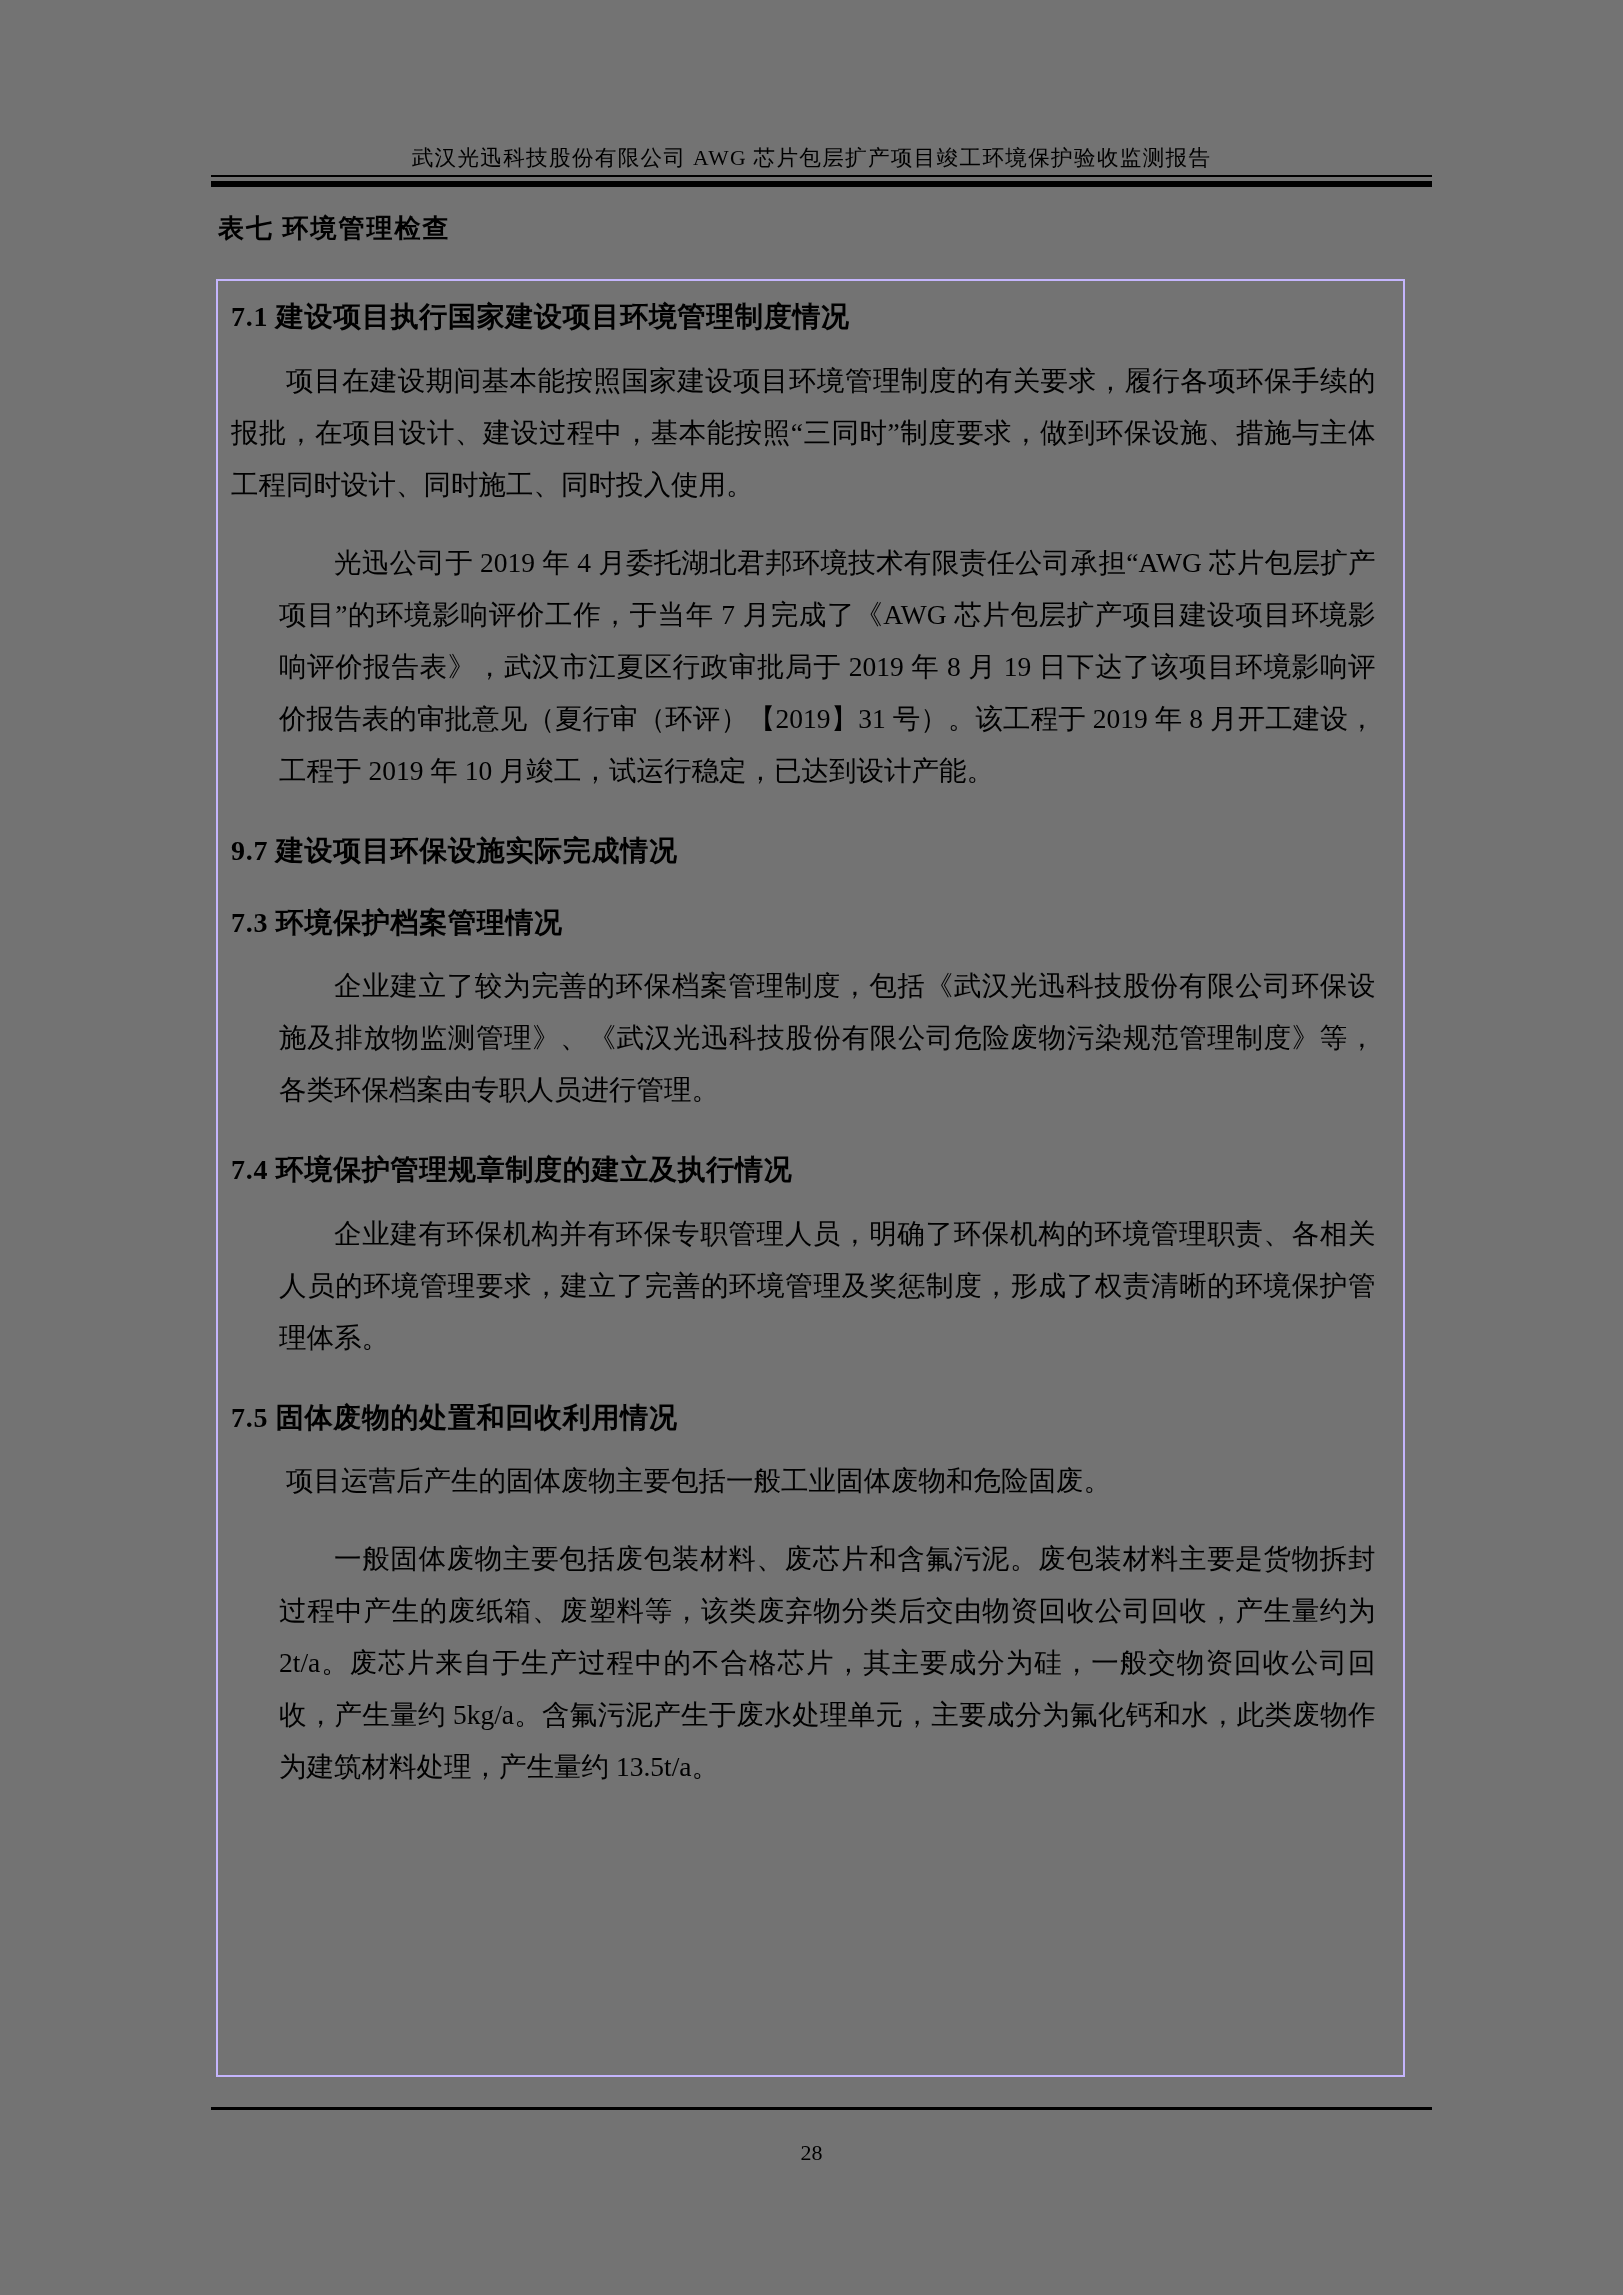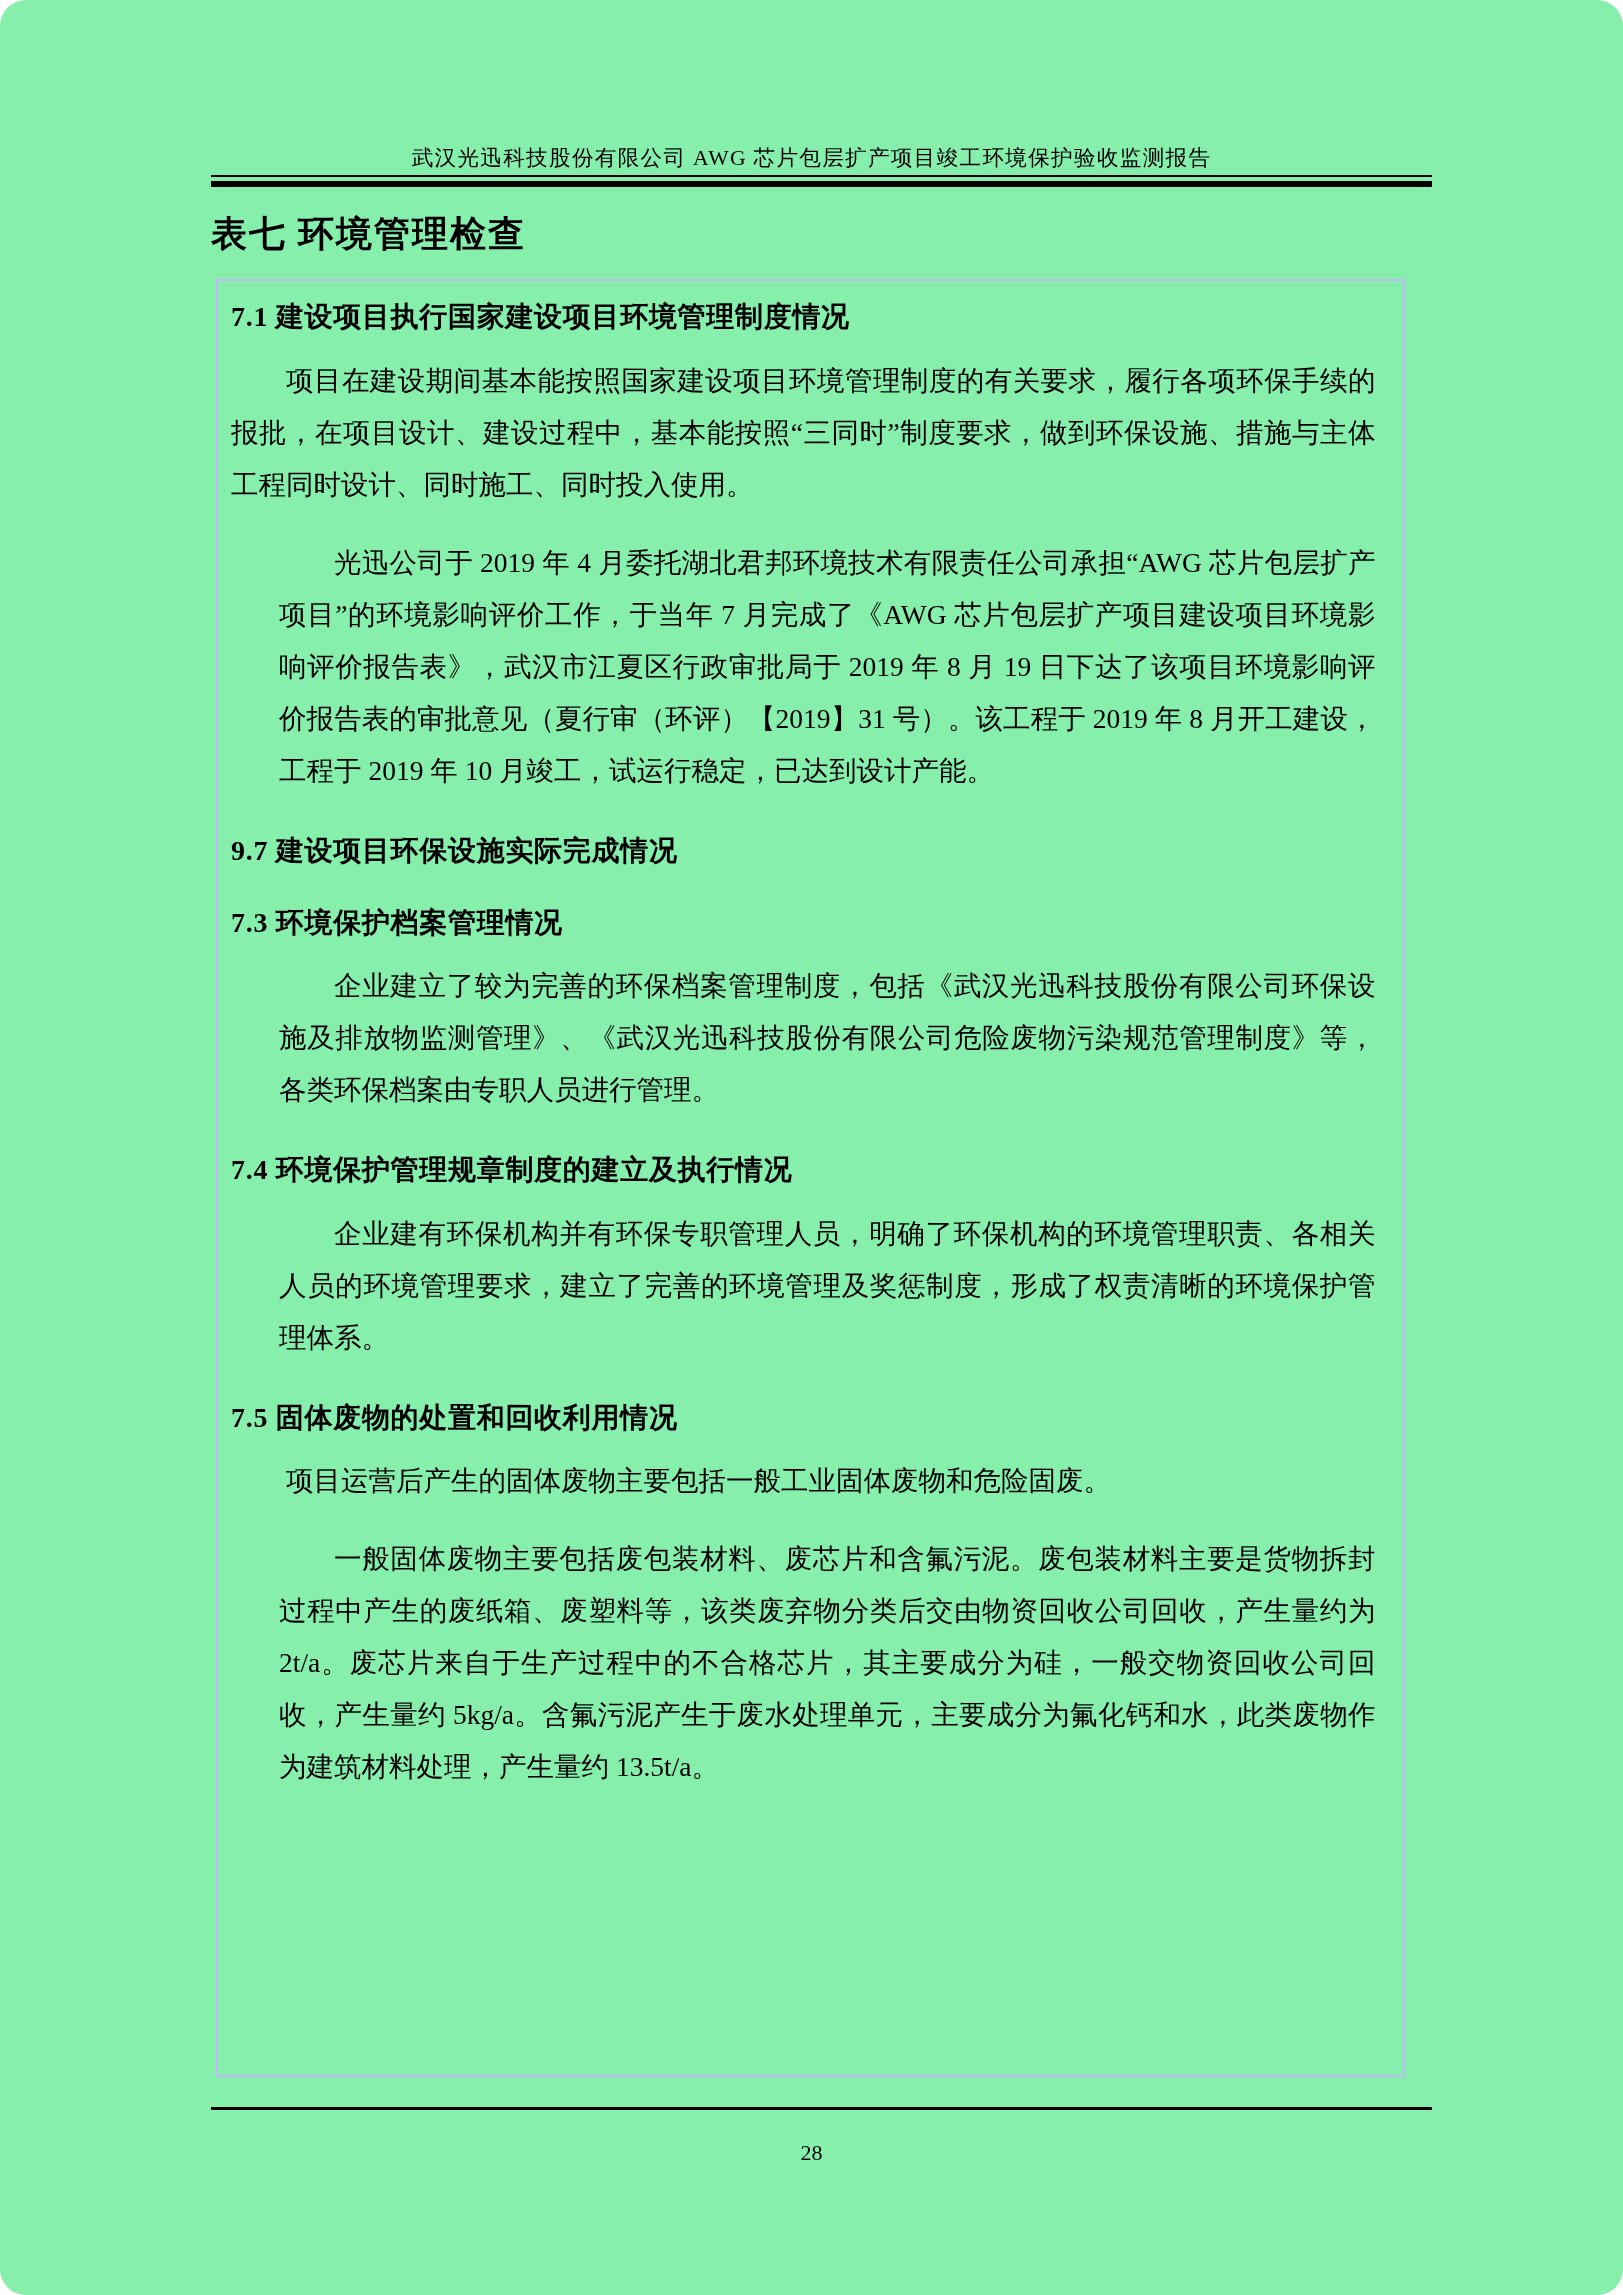--- a/index.html
+++ b/index.html
@@ -11,23 +11,22 @@
     width: 1623px;
     height: 2295px;
     position: relative;
     font-family: "Liberation Serif", "DejaVu Serif", serif;
     color: #000000;
     -webkit-font-smoothing: antialiased;
   }
   .page {
     position: absolute;
     inset: 0;
-    background: #86efac;
+    background: #737373;
     overflow: hidden;
-    border-radius: 26px;
   }
   .running-header {
     position: absolute;
     top: 143px;
     left: 0;
     width: 100%;
     text-align: center;
     font-size: 21.6px;
     letter-spacing: 1.3px;
     white-space: nowrap;
@@ -44,22 +43,22 @@
     position: absolute;
     top: 181px;
     left: 211px;
     width: 1221px;
     height: 5.9px;
     background: #000000;
   }
   .doc-title {
     position: absolute;
     top: 215px;
-    left: 211px;
-    font-size: 36px;
+    left: 218px;
+    font-size: 26px;
     font-weight: bold;
     letter-spacing: 2px;
     line-height: 1.1;
     white-space: nowrap;
   }
   .content-box {
     position: absolute;
     left: 216px;
     top: 279px;
     width: 1189px;

